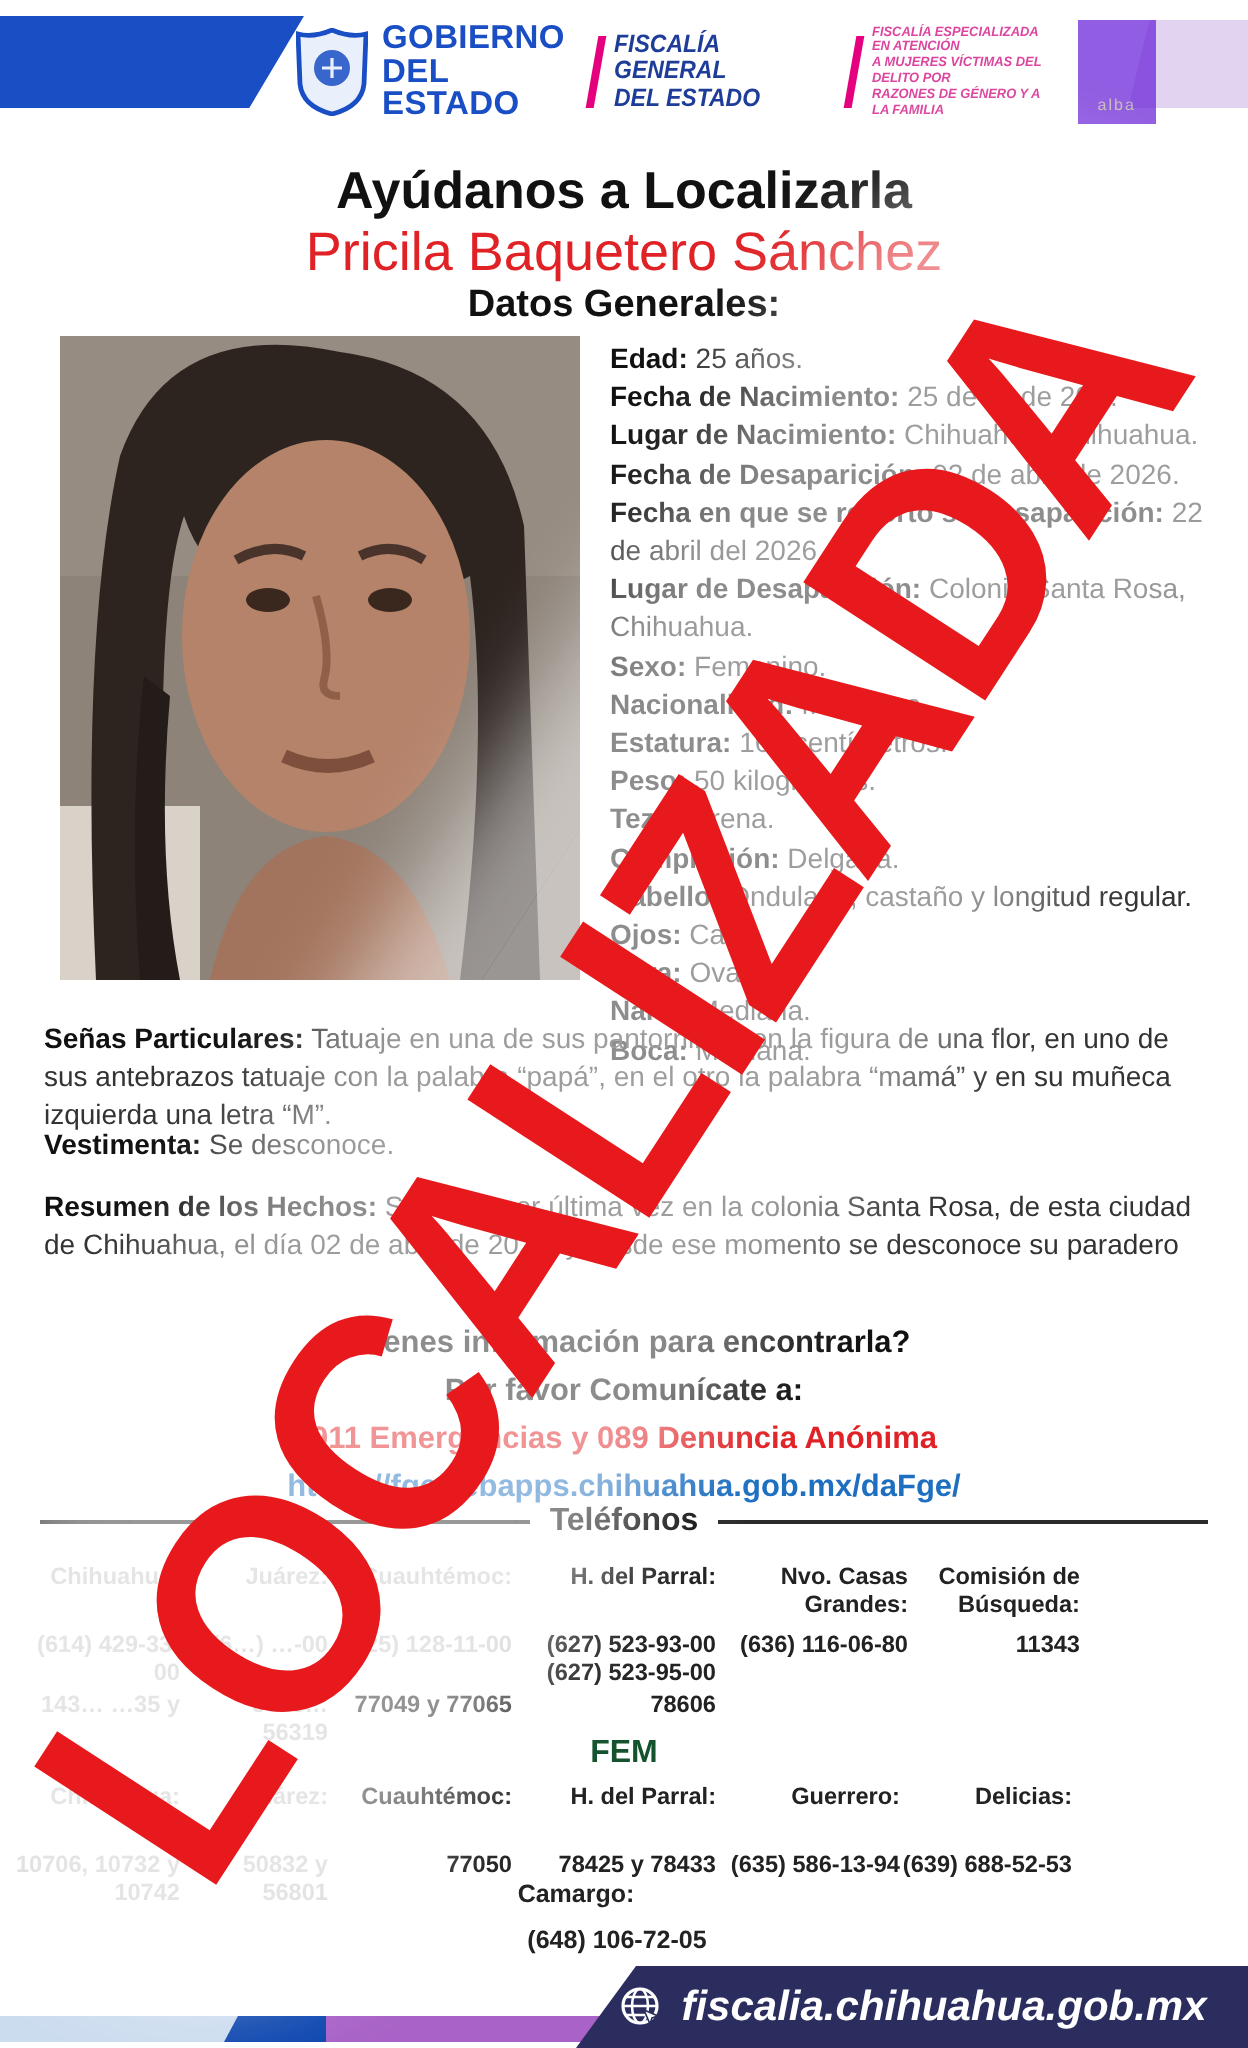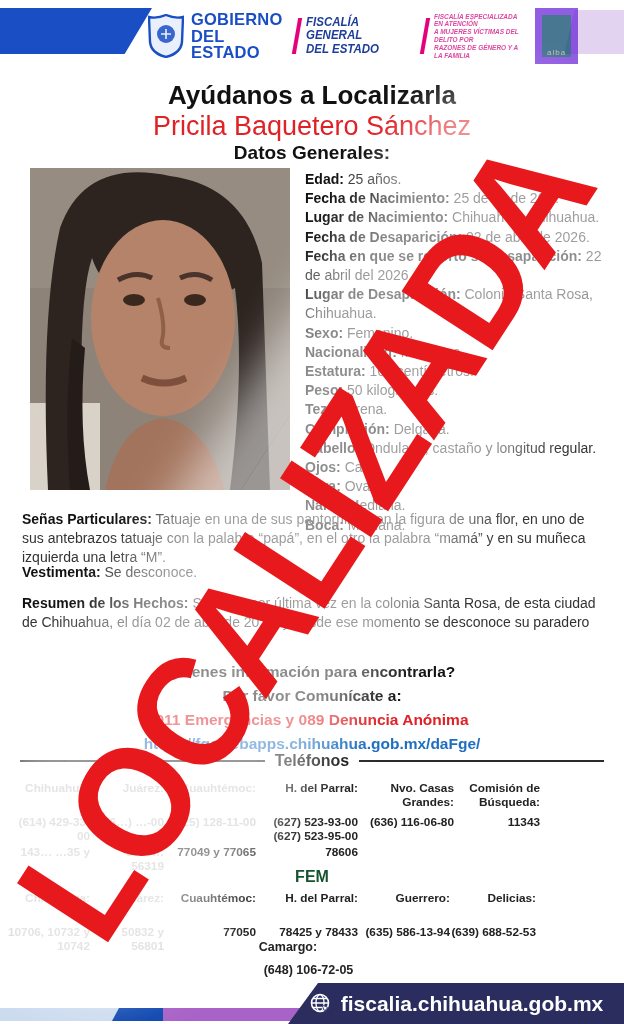--- a/index.html
+++ b/index.html
@@ -10,21 +10,21 @@
   }
   
   .hdr-blue-band{position:absolute;left:0;top:8px;width:152px;height:46px;background:#1a4ec4;clip-path:polygon(0 0,100% 0,82% 100%,0 100%);}
   .hdr-purple-band{position:absolute;right:0;top:10px;width:60px;height:44px;background:#e2d3f0;clip-path:polygon(18% 0,100% 0,100% 100%,0 100%);}
   .hdr{position:absolute;left:148px;top:10px;width:430px;height:52px;display:flex;align-items:center;gap:7px;}
   .shield{flex:0 0 36px;height:44px;}
   .gob-text{line-height:1;color:#1a4ec4;font-weight:bold;font-size:16.5px;letter-spacing:.2px;}
   .mag-bar{width:4px;height:36px;background:#e5007e;transform:skewX(-10deg);flex:0 0 4px;}
   .fge-text{line-height:1.05;color:#1e3d99;font-weight:bold;font-style:italic;font-size:12.5px;transform:scaleX(.92);transform-origin:left;}
   .fem-unit{line-height:1.15;color:#d6258e;font-weight:bold;font-style:italic;font-size:6.8px;opacity:.85;transform:scaleX(.95);transform-origin:left;width:104px;}
-  .alba{width:32px;height:42px;background:#0c4a6e;border:7px solid #6d28d9;opacity:.75;display:flex;align-items:flex-end;justify-content:center;font-size:8px;color:#b9aaa2;letter-spacing:1px;}
+  .alba{width:32px;height:42px;background:#6d28d9;border:5px solid #6d28d9;opacity:.75;display:flex;align-items:flex-end;justify-content:center;font-size:8px;color:#b9aaa2;letter-spacing:1px;}
   
   .t-help{position:absolute;left:0;top:80px;width:100%;text-align:center;font-size:26px;font-weight:bold;color:#111;}
   .t-name{position:absolute;left:0;top:111px;width:100%;text-align:center;font-size:27px;font-weight:normal;color:#e02125;}
   .t-datos{position:absolute;left:0;top:142px;width:100%;text-align:center;font-size:19px;font-weight:bold;color:#111;}
   
   .photo{position:absolute;left:30px;top:168px;width:260px;height:322px;background:#8d8379;overflow:hidden;}
   
   .datos{position:absolute;left:305px;top:170px;width:302px;font-size:14px;line-height:19.2px;color:#333;}
   .datos b{color:#111;}
   
@@ -47,21 +47,21 @@
   .fade{color:#c9c9c9;}
   .fem-title{position:absolute;left:0;top:868px;width:624px;text-align:center;font-size:16px;font-weight:bold;color:#14532d;}
   .camargo{position:absolute;left:0;top:940px;width:576px;text-align:center;font-size:12.5px;font-weight:bold;color:#222;line-height:15px;}
   .camargo .cv{margin-top:8px;padding-left:41px;}
   
   .stripe{position:absolute;height:13px;top:1008px;}
   .stripe.lb{left:0;width:122px;background:#ccdcef;}
   .stripe.db{left:112px;width:58px;background:#1048b0;clip-path:polygon(12% 0,100% 0,88% 100%,0 100%);}
   .stripe.pu{left:163px;width:200px;background:#a963c8;}
   .footer{position:absolute;left:288px;top:983px;width:336px;height:41px;background:#2a2d5e;clip-path:polygon(30px 0,100% 0,100% 100%,0 100%);display:flex;align-items:center;justify-content:center;gap:8px;z-index:30;}
-  .footer .furl{color:#fff;font-weight:bold;font-size:21px;text-decoration:none;}
+  .footer .furl{color:#fff;font-weight:bold;font-style:italic;font-size:21px;text-decoration:none;}
   
   .stamp{
     position:absolute;left:305px;top:540px;z-index:20;pointer-events:none;
     transform:translate(-50%,-50%) rotate(-57deg) scale(1,1.08);
     font-size:146px;font-weight:bold;letter-spacing:-4px;line-height:1;
     color:#e8191c;white-space:nowrap;padding:2px 14px;
     background:rgba(255,255,255,0.52);
     box-shadow:0 0 42px 48px rgba(255,255,255,0.52);
     border-radius:90px;
   }

